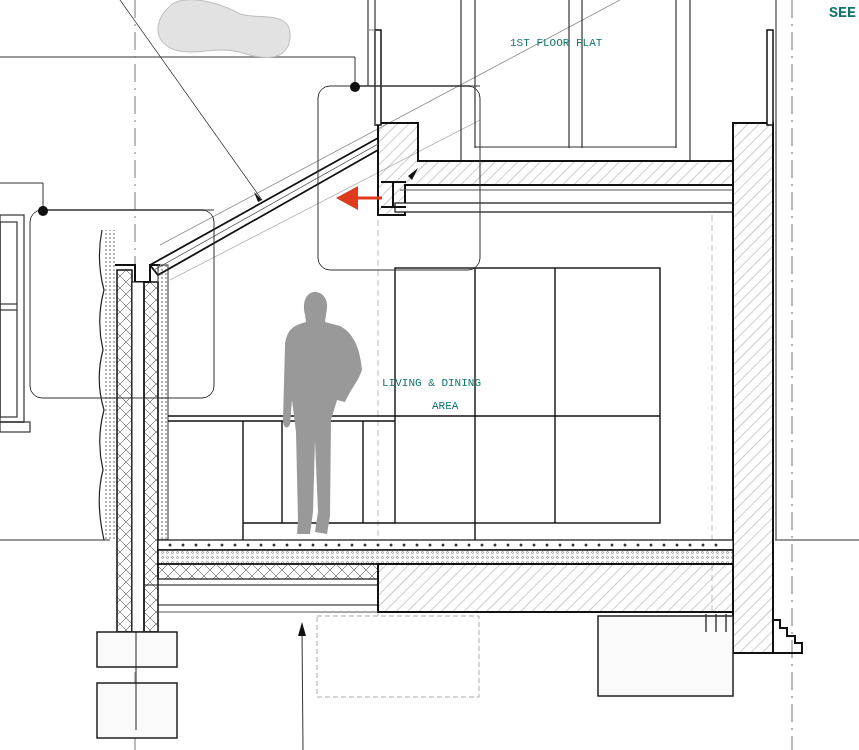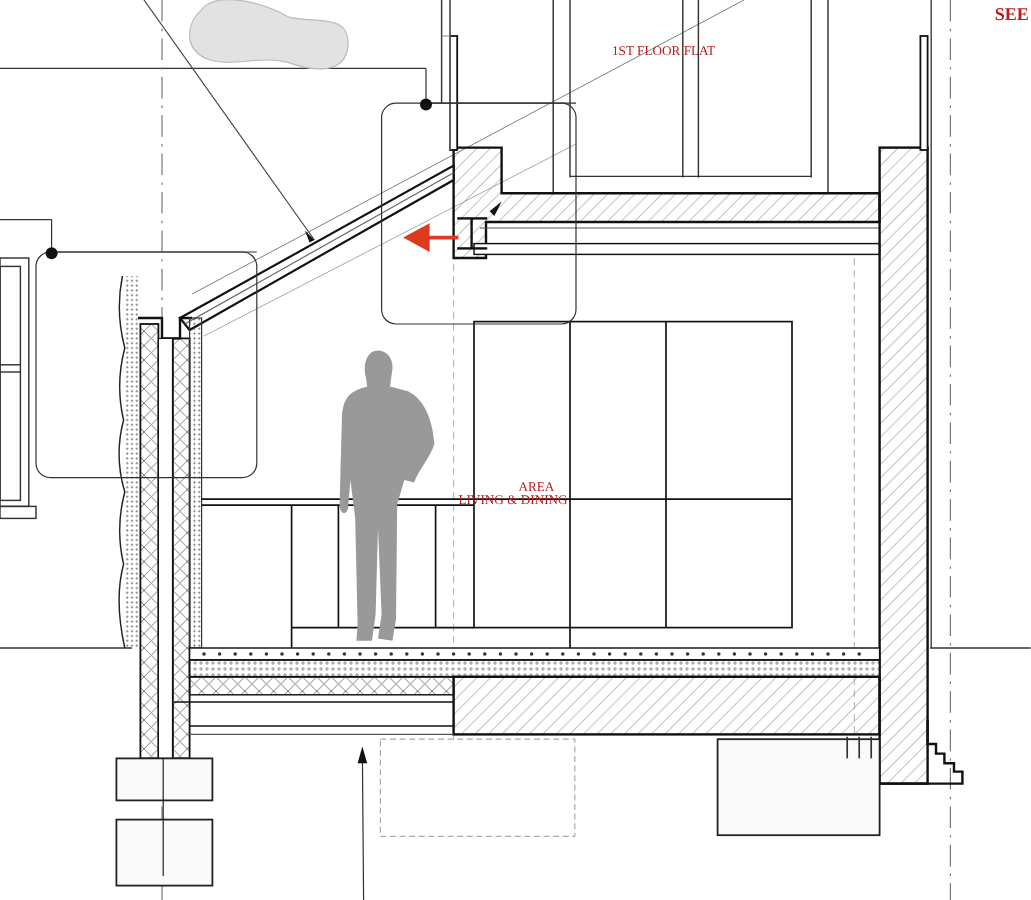--- a/index.html
+++ b/index.html
@@ -1,18 +1,18 @@
 <!DOCTYPE html>
 <html><head>
 <meta charset="utf-8">
 <style>
   html, body { margin:0; padding:0; background:#ffffff; }
   body { width:859px; height:750px; overflow:hidden; position:relative; font-family:"Liberation Sans", sans-serif; }
   #drawing { position:absolute; left:0; top:0; }
-  .lbl { position:absolute; color:#b91c1c; font-family:Liberation Serif, serif; white-space:nowrap; line-height:1; }
+  .lbl { position:absolute; color:#0f766e; font-family:Liberation Mono, monospace; white-space:nowrap; line-height:1; }
   .room-label { font-size:11px; text-align:center; }
   .see-label { font-size:15px; font-weight:bold; }
 </style>
 </head>
 <body>
 
 <svg id="drawing" width="859" height="750" viewBox="0 0 859 750" xmlns="http://www.w3.org/2000/svg">
   <defs>
     <pattern id="hatch" patternUnits="userSpaceOnUse" width="8" height="8" patternTransform="rotate(45)">
       <line x1="0" y1="0" x2="0" y2="8" stroke="#9a9a9a" stroke-width="1"></line>
@@ -209,15 +209,15 @@
   </g>
 
   <g stroke="#333" stroke-width="1.4">
     <line x1="706" y1="614" x2="706" y2="632"></line>
     <line x1="716" y1="614" x2="716" y2="632"></line>
     <line x1="726" y1="614" x2="726" y2="632"></line>
   </g>
 </svg>
 
 <div class="lbl room-label" style="left:510px; top:38px;">1ST FLOOR FLAT</div>
-<div class="lbl room-label" style="left:382px; top:378px;margin-top:34px;">LIVING &amp; DINING</div>
+<div class="lbl room-label" style="left:382px; top:378px;">LIVING &amp; DINING</div>
 <div class="lbl room-label" style="left:432px; top:401px;text-align:center;">AREA</div>
 <div class="lbl see-label" style="left:829px; top:6px;">SEE</div>
 
 </body></html>

